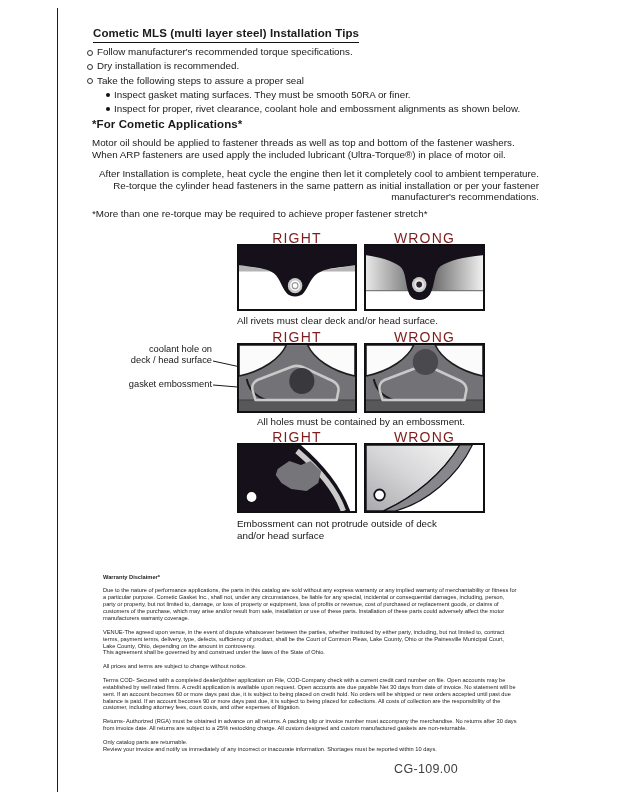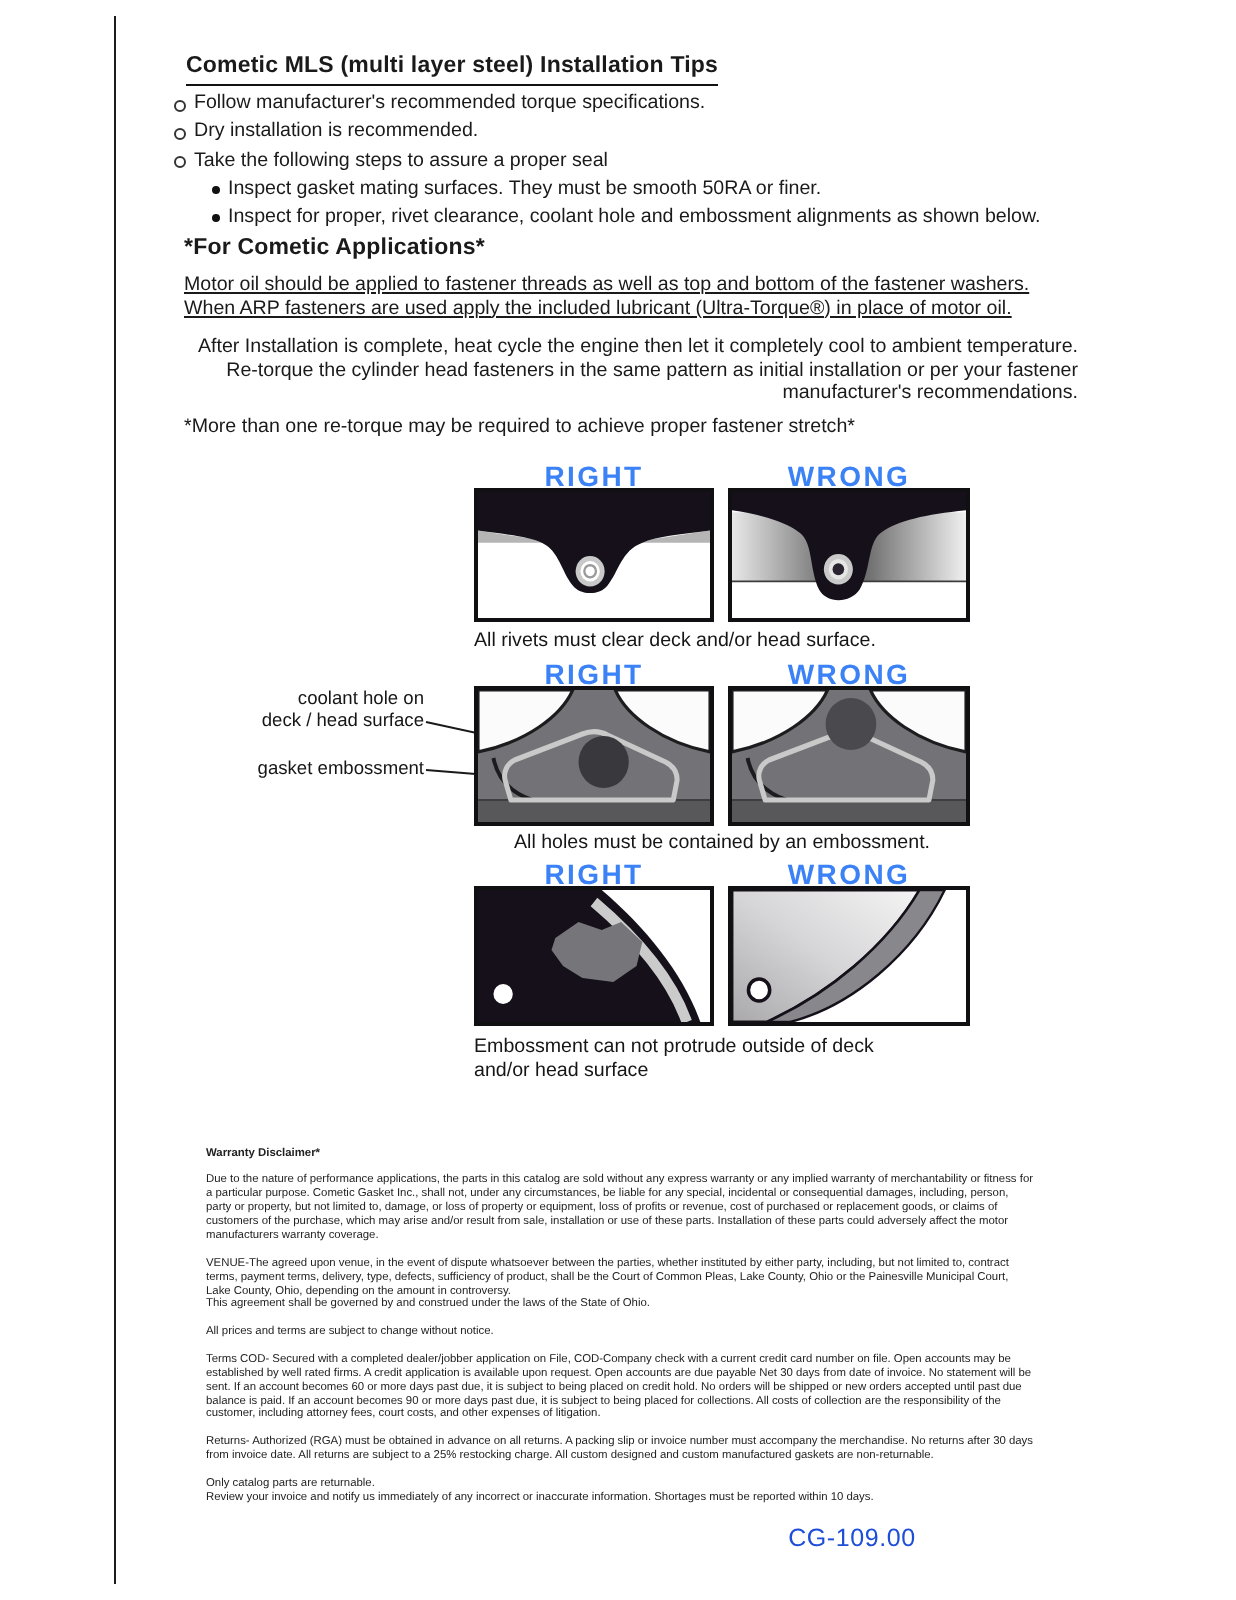--- a/index.html
+++ b/index.html
@@ -11,31 +11,31 @@
          border-bottom:1.6px solid #111;padding-bottom:3px;letter-spacing:.1px;}
   .bullets{left:87px;top:45px;font-size:9.8px;line-height:14.3px;}
   .b-row{display:flex;align-items:flex-start;}
   .b-row.sub{margin-left:19px;}
   .marker-open{width:4px;height:4px;border:1px solid #333;border-radius:50%;
                margin:4.5px 4px 0 0;flex:none;}
   .marker-fill{width:4px;height:4px;background:#111;border-radius:50%;
                margin:5px 4px 0 0;flex:none;}
   .h2{left:92px;top:118px;font-size:11.5px;font-weight:bold;letter-spacing:.1px;}
   .para{left:92px;width:447px;font-size:9.8px;line-height:11.6px;}
-  .p1{top:137px;text-decoration:underline;} .p2{top:168px;text-align:right;} .p3{top:208px;}
-  .rw{font-weight:bold;font-size:14px;letter-spacing:1.2px;text-align:center;color:#3b82f6;}
+  .p1{top:137px;} .p2{top:168px;text-align:right;} .p3{top:208px;}
+  .rw{font-weight:normal;font-size:14px;letter-spacing:1.2px;text-align:center;color:#7f1d1d;}
   .panel{border:2px solid #101012;box-sizing:border-box;background:#fff;}
   .panel svg{display:block;width:100%;height:100%;}
   .cap{font-size:9.8px;line-height:12px;color:#161616;}
   .callout{font-size:9.3px;line-height:11px;text-align:right;color:#161616;white-space:pre-line;}
   .pre{white-space:pre-line;}
   .legal{left:103px;top:574px;width:414px;font-size:5.7px;line-height:6.9px;color:#222;}
   .legal .lh{font-weight:bold;margin:0 0 6.5px 0;}
   .legal p{margin:0 0 6.8px 0;white-space:pre-line;}
-  .pagenum{left:388px;top:762px;width:76px;text-align:center;font-size:12.5px;color:#1d4ed8;letter-spacing:.3px;}
+  .pagenum{left:388px;top:762px;width:76px;text-align:center;font-size:12.5px;color:#404040;letter-spacing:.3px;}
 </style>
 </head>
 <body>
 
 <div class="page">
 
   <div class="abs rule-left"></div>
 
   <div class="abs title">Cometic MLS (multi layer steel) Installation Tips</div>
 

